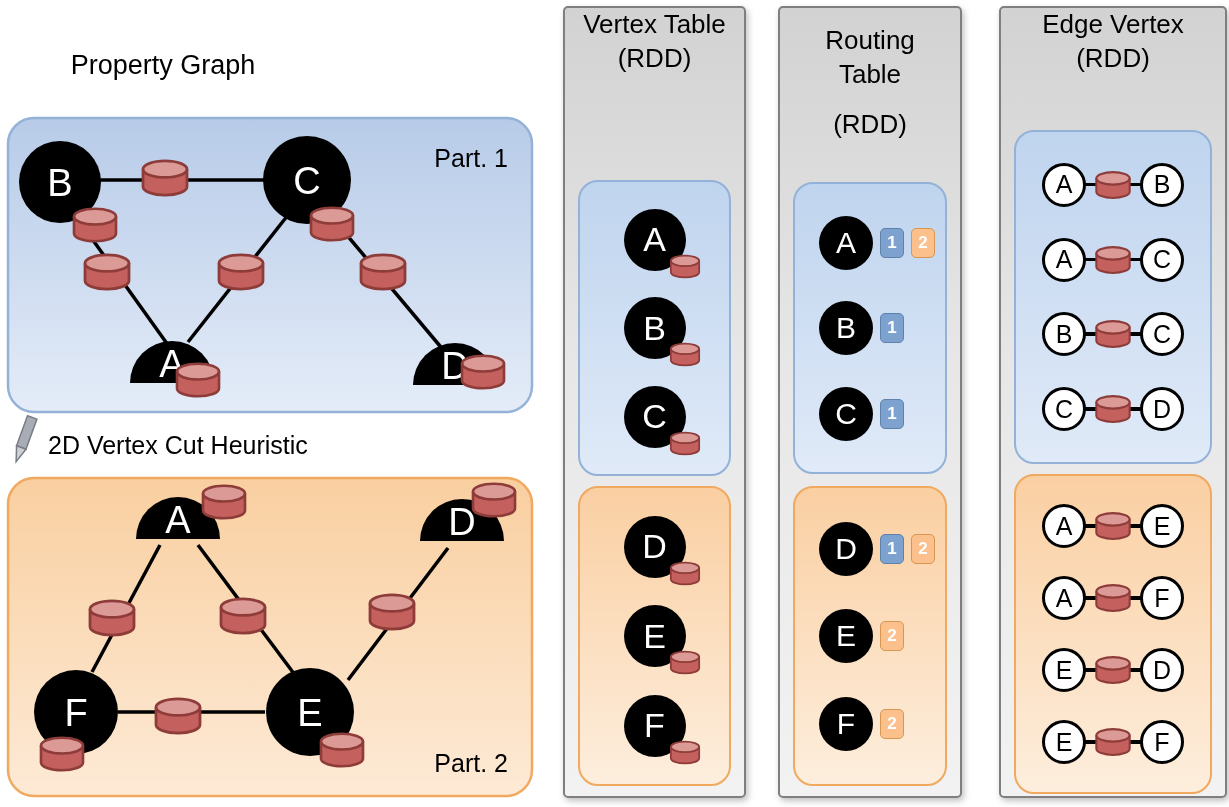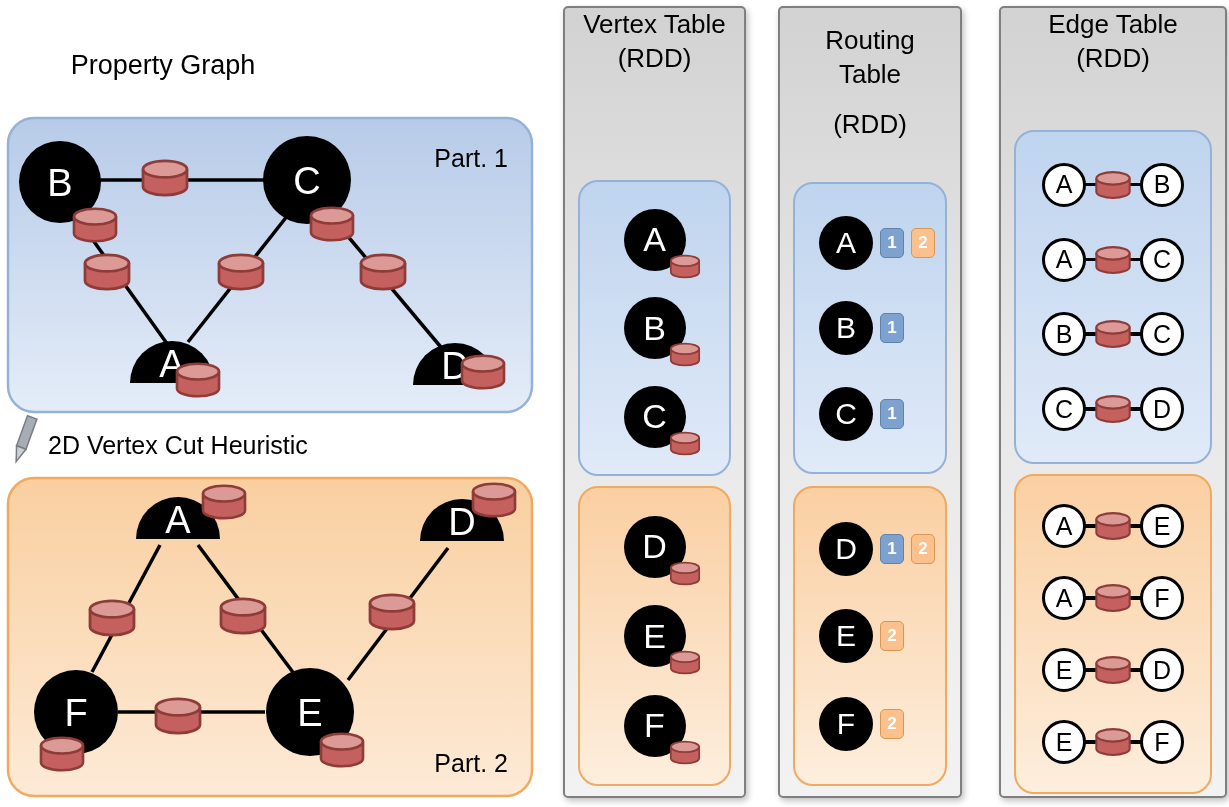--- a/index.html
+++ b/index.html
@@ -266,21 +266,21 @@
       <div class="rt-row">
         <div class="rt-vertex">F</div>
         <div class="badge p2">2</div>
       </div>
     </div>
   </div>
 </div>
 
 <div class="table-col col-edge">
   <div class="col-title">
-    <div>Edge Table</div>
+    <div>Edge Vertex</div>
     <div>(RDD)</div>
   </div>
 
   <div class="inner blue et-box1">
     <div class="et-list">
       <div class="et-row">
         <div class="et-node">A</div>
         <div class="et-link">
           <div class="line"></div>
           <svg class="et-cyl" viewBox="-24 -17 48 34">

